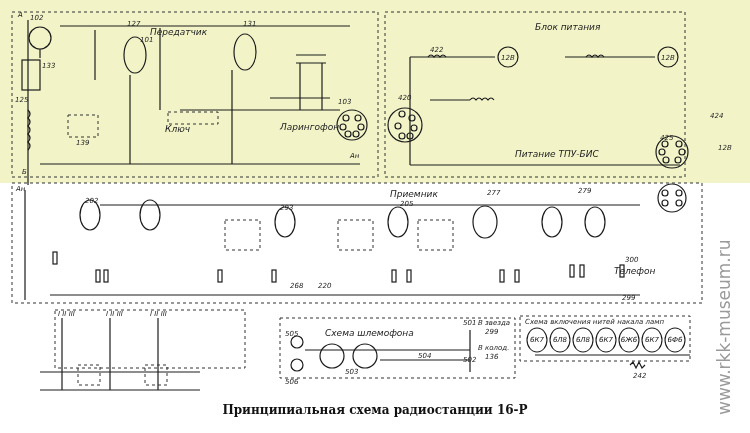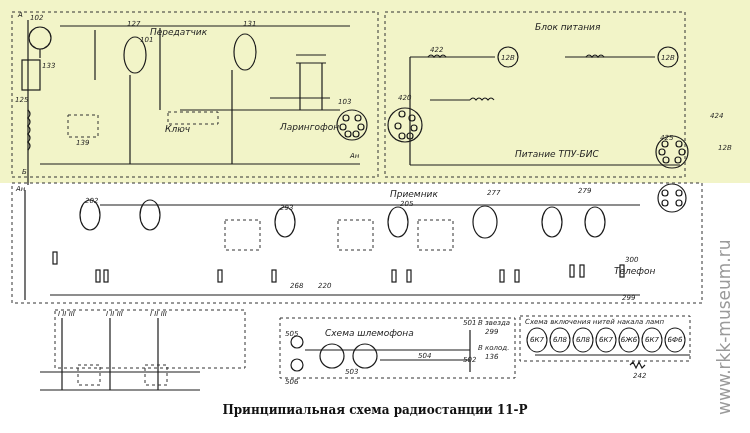--- a/index.html
+++ b/index.html
@@ -239,13 +239,13 @@
     <line class="w" x1="535" y1="355" x2="690" y2="355"></line>
     <path class="w" d="M630 365 l3 -3 l3 6 l3 -6 l3 6 l3 -3"></path>
     <text class="lbl" x="633" y="378">242</text>
   </g>
 </svg>
 
 <svg class="watermark" viewBox="0 0 30 230">
   <text x="22" y="225" transform="rotate(-90 22 225)">www.rkk-museum.ru</text>
 </svg>
 
-<div class="caption">Принципиальная схема радиостанции 11-Р</div>
+<div class="caption">Принципиальная схема радиостанции 16-Р</div>
 
 </body></html>

